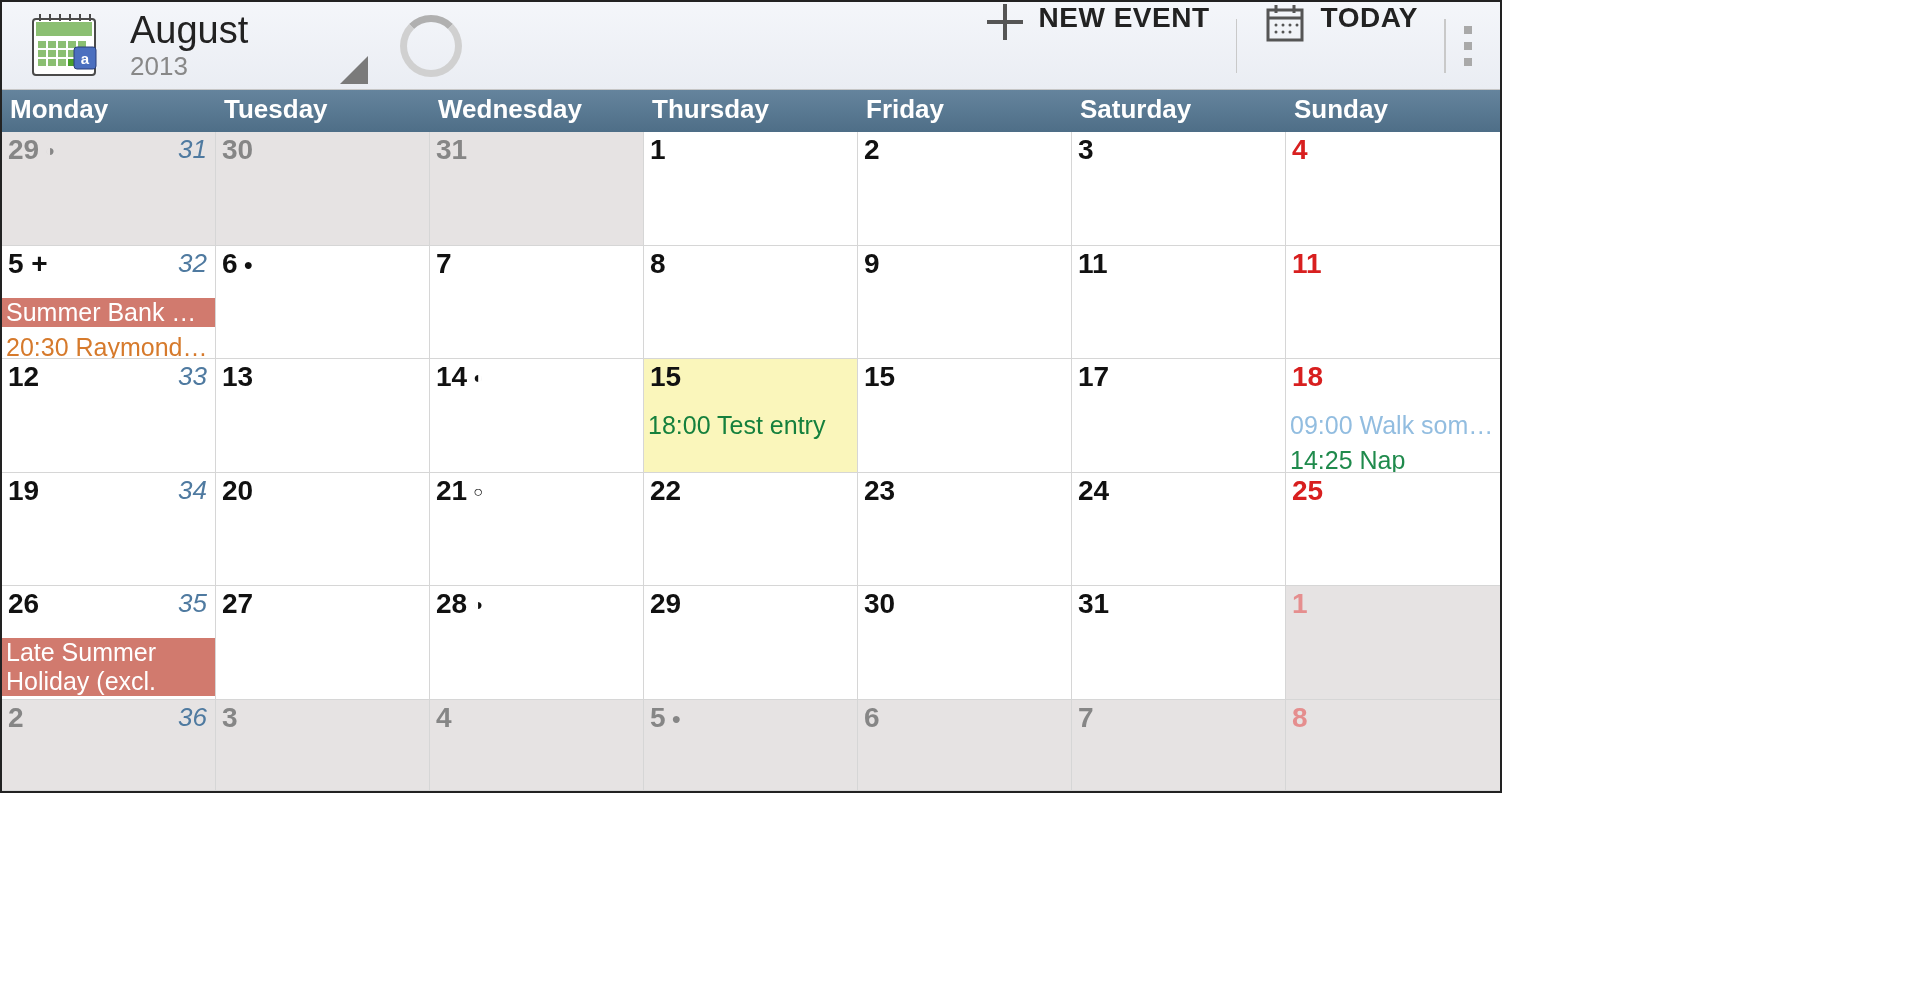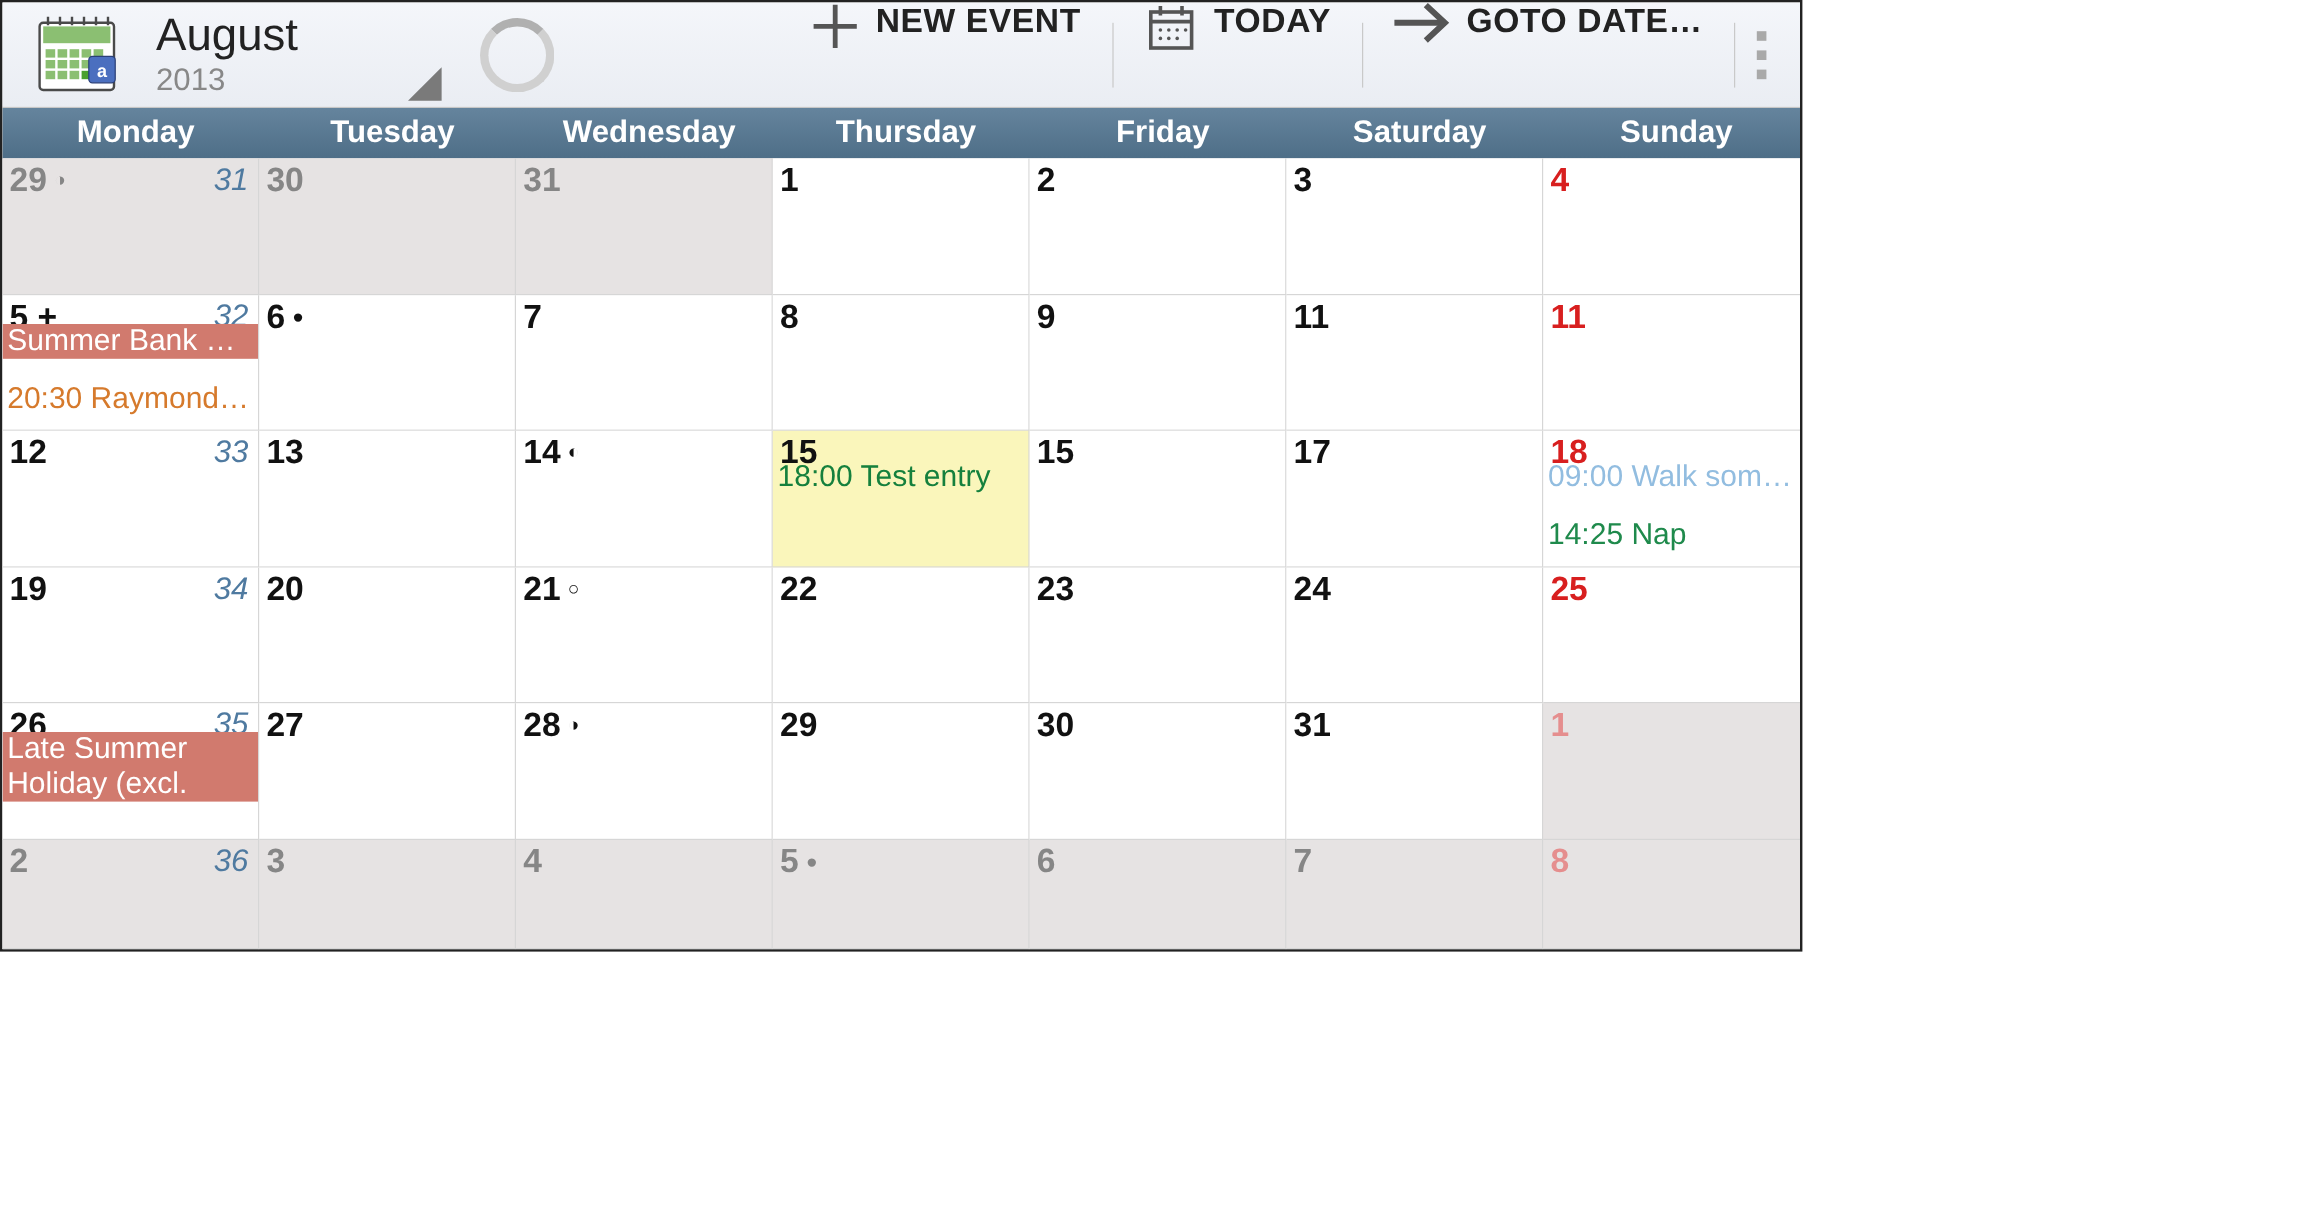--- a/index.html
+++ b/index.html
@@ -23,38 +23,38 @@
   .toolbar .spacer { flex: 1; }
   .toolbar .actions { display: flex; align-items: center; height: 100%; }
   .toolbar .tb-btn { display: flex; align-items: flex-start; gap: 14px; padding: 0 26px; height: 100%; cursor: pointer; }
   .toolbar .tb-btn .lbl { font-size: 28px; font-weight: 700; letter-spacing: 0.5px; color: #222; white-space: nowrap; }
   .toolbar .tb-btn .ic { display: flex; align-items: center; justify-content: center; }
   .toolbar .vsep { width: 1px; height: 54px; background: #c9c9c9; }
   .toolbar .overflow { padding: 0 28px 0 18px; height: 100%; display: flex; flex-direction: column; justify-content: center; gap: 8px; cursor: pointer; }
   .toolbar .overflow span { width: 8px; height: 8px; background: #a9a9a9; }
 
   
-  .weekhead { display: grid; grid-template-columns: repeat(7, 1fr); background: linear-gradient(#65849d, #4e6e87); color: #fff; height: 42px; flex: 0 0 42px; text-align: center; }
+  .weekhead { display: grid; grid-template-columns: repeat(7, 1fr); background: linear-gradient(#65849d, #4e6e87); color: #fff; height: 42px; flex: 0 0 42px; }
   .weekhead .wh { font-size: 26px; font-weight: 700; padding: 4px 0 0 8px; white-space: nowrap; overflow: hidden; }
 
   
   .grid { flex: 1 1 auto; display: grid; grid-template-rows: 1.06fr 1.06fr 1.06fr 1.06fr 1.06fr 0.85fr; background: #d6d6d6; }
   .row { display: grid; grid-template-columns: repeat(7, 1fr); }
   .cell { background: #fff; border-right: 1px solid #d6d6d6; border-bottom: 1px solid #d6d6d6; position: relative; overflow: hidden; cursor: pointer; }
   .cell:last-child { border-right: none; }
   .cell.other { background: #e6e3e3; }
   .cell.sel   { background: #faf6bb; }
 
   .daynum { position: absolute; top: 2px; left: 6px; font-size: 28px; font-weight: 700; color: #111; display: flex; align-items: center; gap: 6px; }
   .daynum.oth { color: #868686; }
   .daynum.sun { color: #d81f1f; }
   .daynum.sun.oth { color: #e58e8e; }
   .daynum .moon { font-size: 16px; font-weight: 400; position: relative; top: 1px; }
   .weeknum { position: absolute; top: 2px; right: 8px; font-size: 26px; font-style: italic; color: #4f7aa0; }
-  .events { position: absolute; top: 24px; left: 0; right: 0; display: flex; flex-direction: column; gap: 19px; }
+  .events { position: absolute; top: 52px; left: 0; right: 0; display: flex; flex-direction: column; gap: 6px; }
   .ev { font-size: 25px; line-height: 29px; padding: 0 4px 0 4px; white-space: nowrap; overflow: hidden; text-overflow: ellipsis; }
   .ev.allday { color: #fff; }
   .ev.wrap { white-space: normal; max-height: 58px; overflow: hidden; }
 </style>
 </head>
 <body>
 
 <div class="app">
 
   <div class="toolbar">
@@ -133,31 +133,20 @@
                 <circle cx="13" cy="30" r="1.5"></circle>
                 <circle cx="20" cy="30" r="1.5"></circle>
                 <circle cx="27" cy="30" r="1.5"></circle>
               </g>
           </svg>
         </span>
         <span class="lbl">TODAY</span>
       </div>
       <div class="vsep"></div>
 
-      <div class="tb-btn">
-        <span class="ic">
-          <svg width="46" height="34" viewBox="0 0 46 34">
-              <g stroke="#555" stroke-width="5" fill="none" stroke-linecap="square">
-                <line x1="2" y1="17" x2="40" y2="17"></line>
-                <polyline points="28,4 42,17 28,30"></polyline>
-              </g>
-            </svg>
-        </span>
-        <span class="lbl">GOTO DATE…</span>
-      </div>
       <div class="vsep"></div>
 
       <div class="overflow">
         <span></span>
         <span></span>
         <span></span>
       </div>
     </div>
   </div>
 

